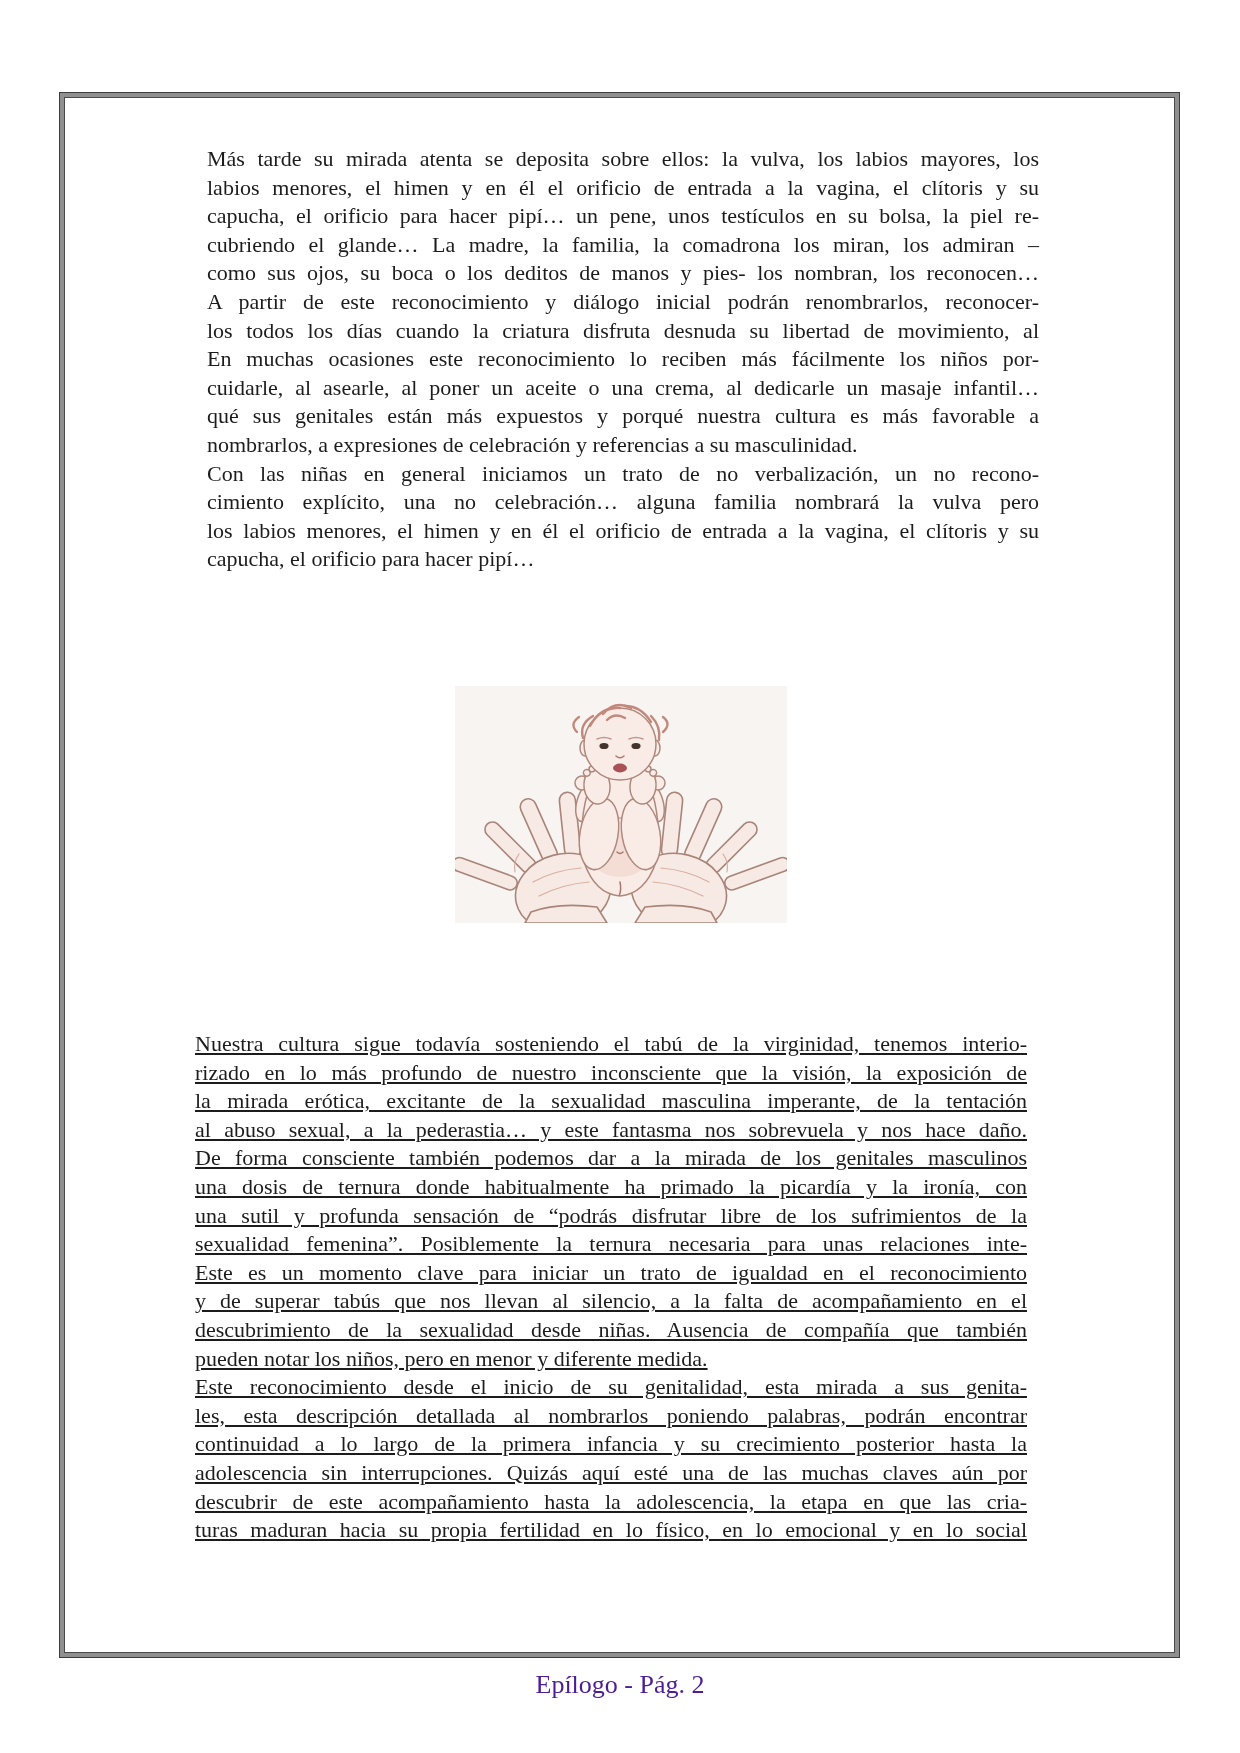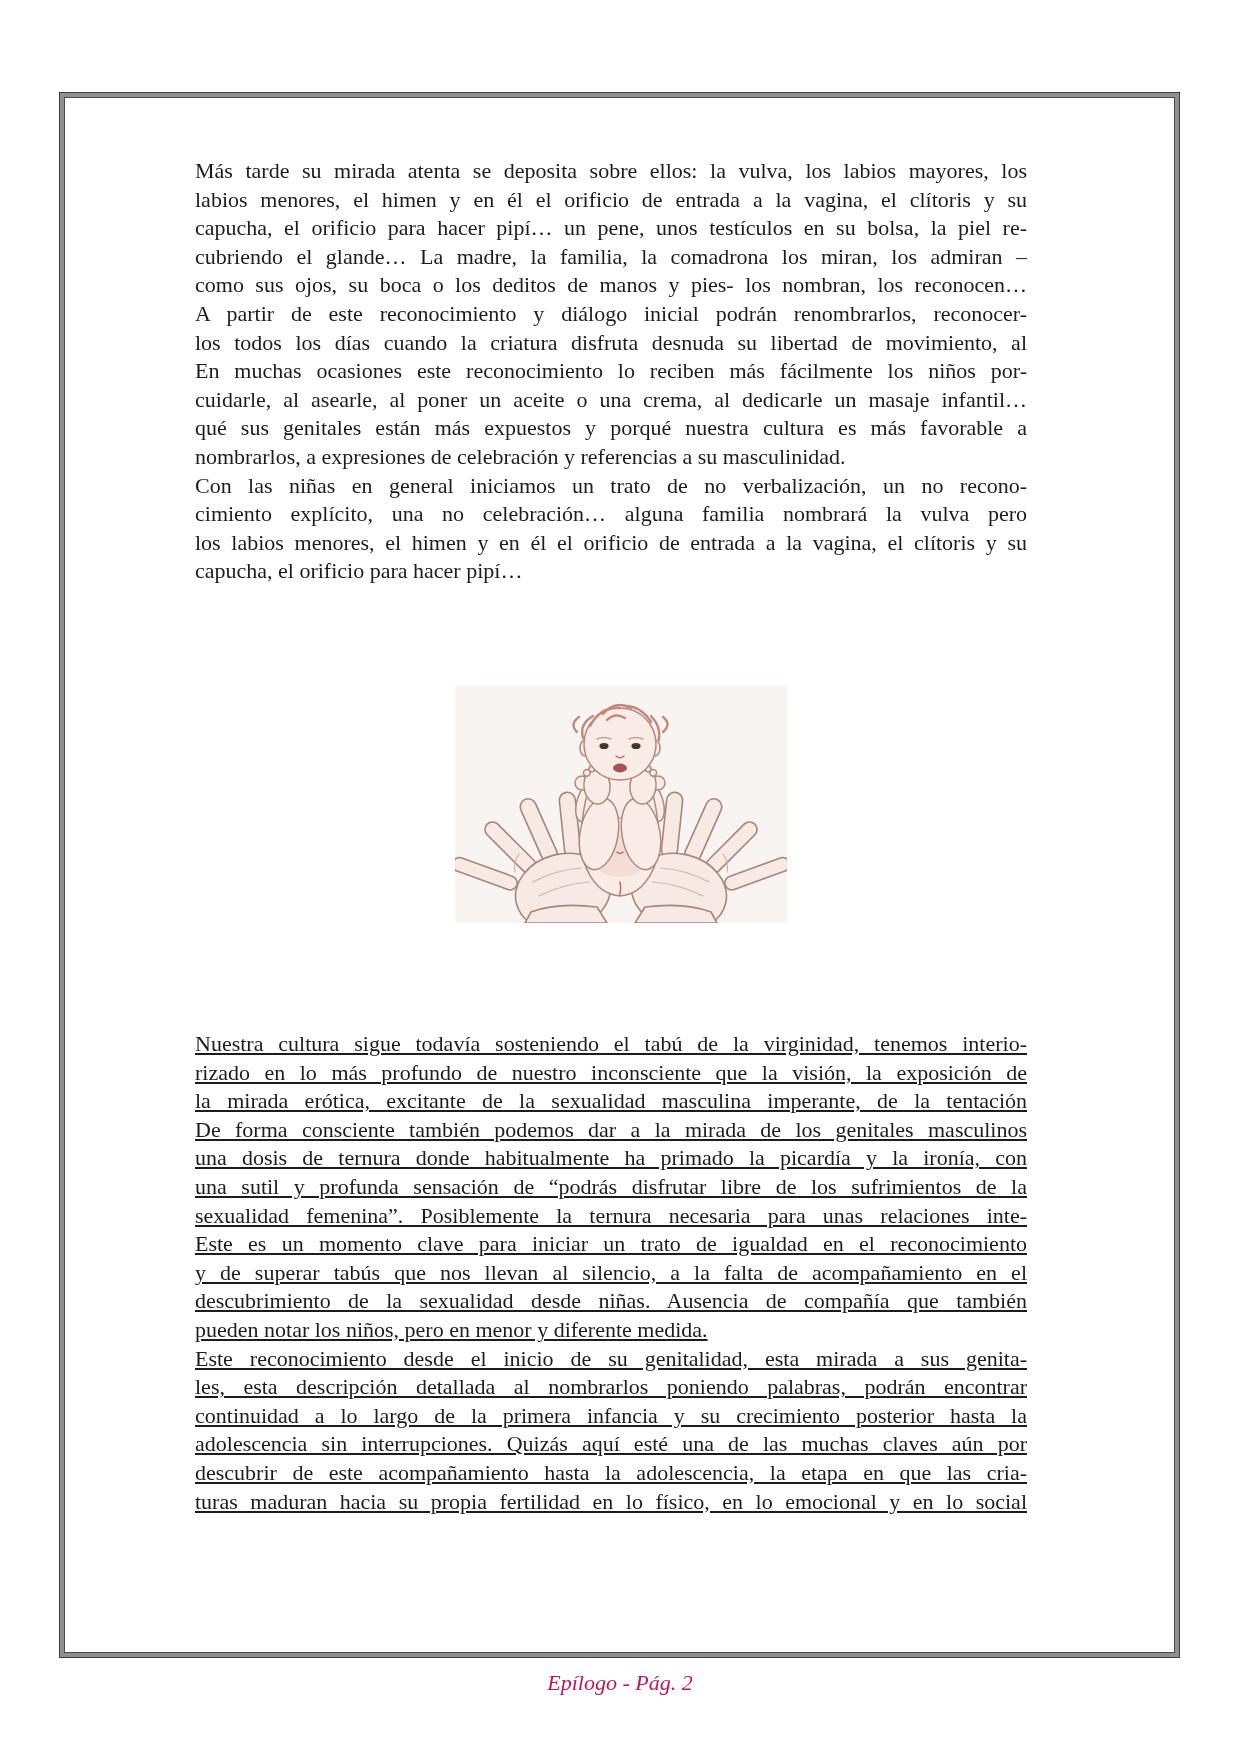--- a/index.html
+++ b/index.html
@@ -16,32 +16,32 @@
     width:1121px; height:1566px;
     box-sizing:border-box;
     border:1px solid #3d3d3d;
     box-shadow: inset 0 0 0 4px #8f8f8f, inset 0 0 0 5px #4a4a4a;
     background:#ffffff;
   }
   .textblock {
     position:absolute; left:135px; width:832px;
     font-size:22px; line-height:28.6px;
   }
-  .block1 { top:64px; }
+  .block1 { top:52px;margin-left:12px; }
   .block2 { top:937px;text-decoration:underline; }
   .line { text-align:justify; text-align-last:left; white-space:normal; }
   .line.just { text-align-last:justify; }
   .illustration {
     position:absolute; left:395px; top:593px;
     width:332px; height:237px;
   }
   .illustration svg { display:block; }
   .footer {
     position:absolute; left:0; top:1670px; width:1240px;
-    text-align:center; font-size:22px; color:#be185d;font-style:italic;
+    text-align:center; font-size:26px; color:#4c1d95;
   }
   
   .hand-part { fill:#f7e9e3; stroke:#a98579; stroke-width:1.6; stroke-linejoin:round; }
   .hand-crease { fill:none; stroke:#d6ae9f; stroke-width:1.2; stroke-linecap:round; }
   .skin { fill:#f9ece7; stroke:#af897d; stroke-width:1.5; stroke-linejoin:round; }
   .hair { stroke:#c4887b; stroke-width:2.4; fill:none; stroke-linecap:round; }
   .feat { stroke:#a9766a; stroke-width:1.5; fill:none; stroke-linecap:round; }
 </style>
 </head>
 <body>
@@ -136,20 +136,21 @@
         <path class="feat" d="M162,166 q3,3 6,0"></path>
         <path class="feat" d="M165,196 q1.5,7 -0.5,13"></path>
       </g>
     </svg>
   </div>
 
   <div class="textblock block2">
       <div class="line just">Nuestra cultura sigue todavía sosteniendo el tabú de la virginidad, tenemos interio-</div>
       <div class="line just">rizado en lo más profundo de nuestro inconsciente que la visión, la exposición de</div>
       <div class="line just">la mirada erótica, excitante de la sexualidad masculina imperante, de la tentación</div>
+      <div class="line just">al abuso sexual, a la pederastia… y este fantasma nos sobrevuela y nos hace daño.</div>
       <div class="line just">De forma consciente también podemos dar a la mirada de los genitales masculinos</div>
       <div class="line just">una dosis de ternura donde habitualmente ha primado la picardía y la ironía, con</div>
       <div class="line just">una sutil y profunda sensación de “podrás disfrutar libre de los sufrimientos de la</div>
       <div class="line just">sexualidad femenina”.  Posiblemente la ternura necesaria para unas relaciones inte-</div>
       <div class="line just">Este es un momento clave para iniciar un trato de igualdad en el reconocimiento</div>
       <div class="line just">y de superar tabús que nos llevan al silencio, a la falta de acompañamiento en el</div>
       <div class="line just">descubrimiento de la sexualidad desde niñas. Ausencia de compañía que también</div>
       <div class="line">pueden notar los niños, pero en menor y diferente medida.</div>
       <div class="line just">Este reconocimiento desde el inicio de su genitalidad, esta mirada a sus genita-</div>
       <div class="line just">les, esta descripción detallada al nombrarlos poniendo palabras, podrán encontrar</div>

